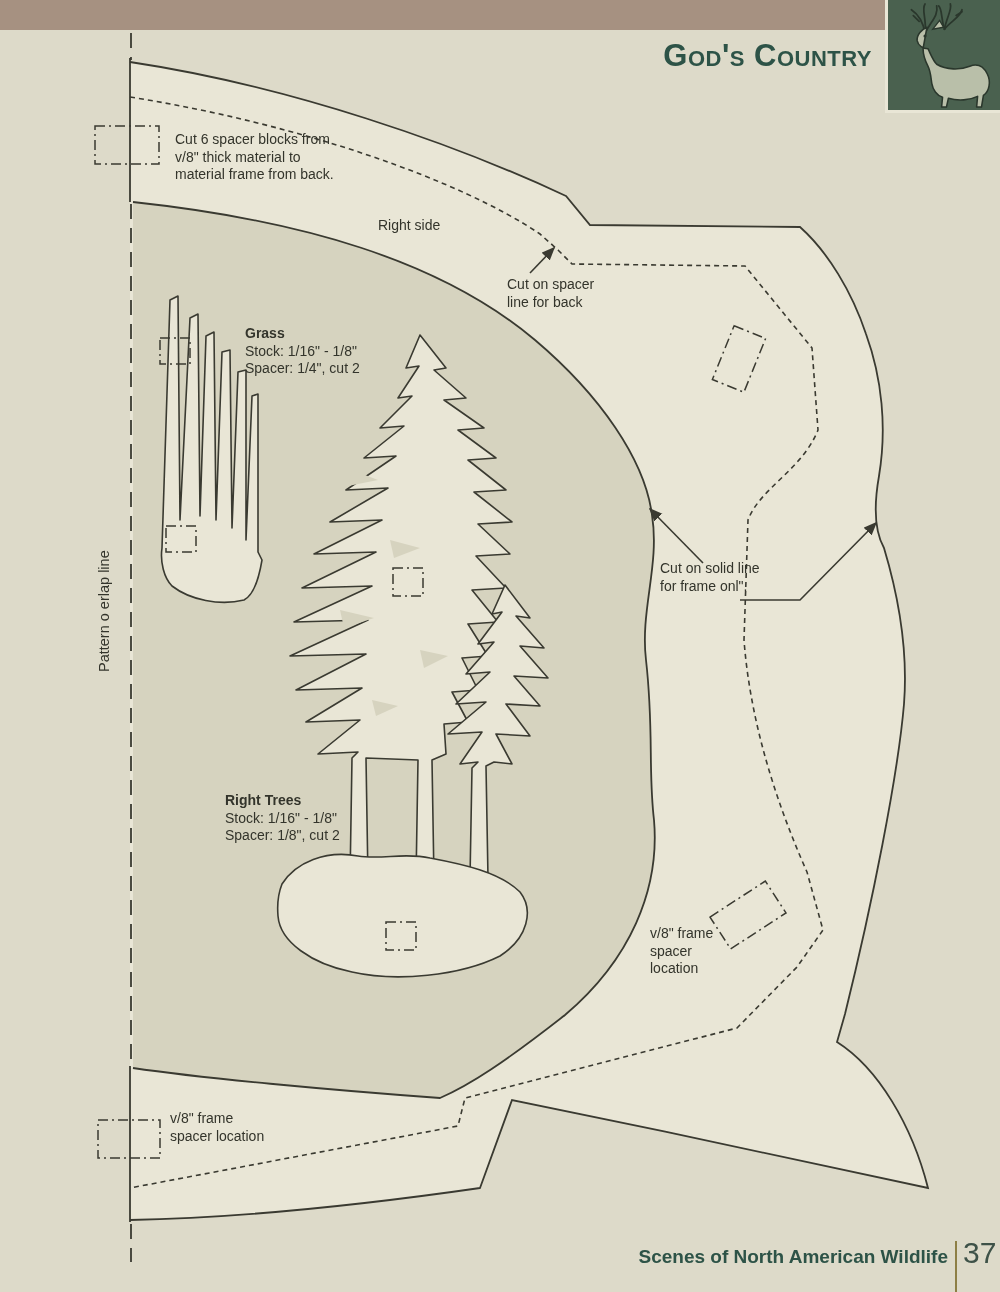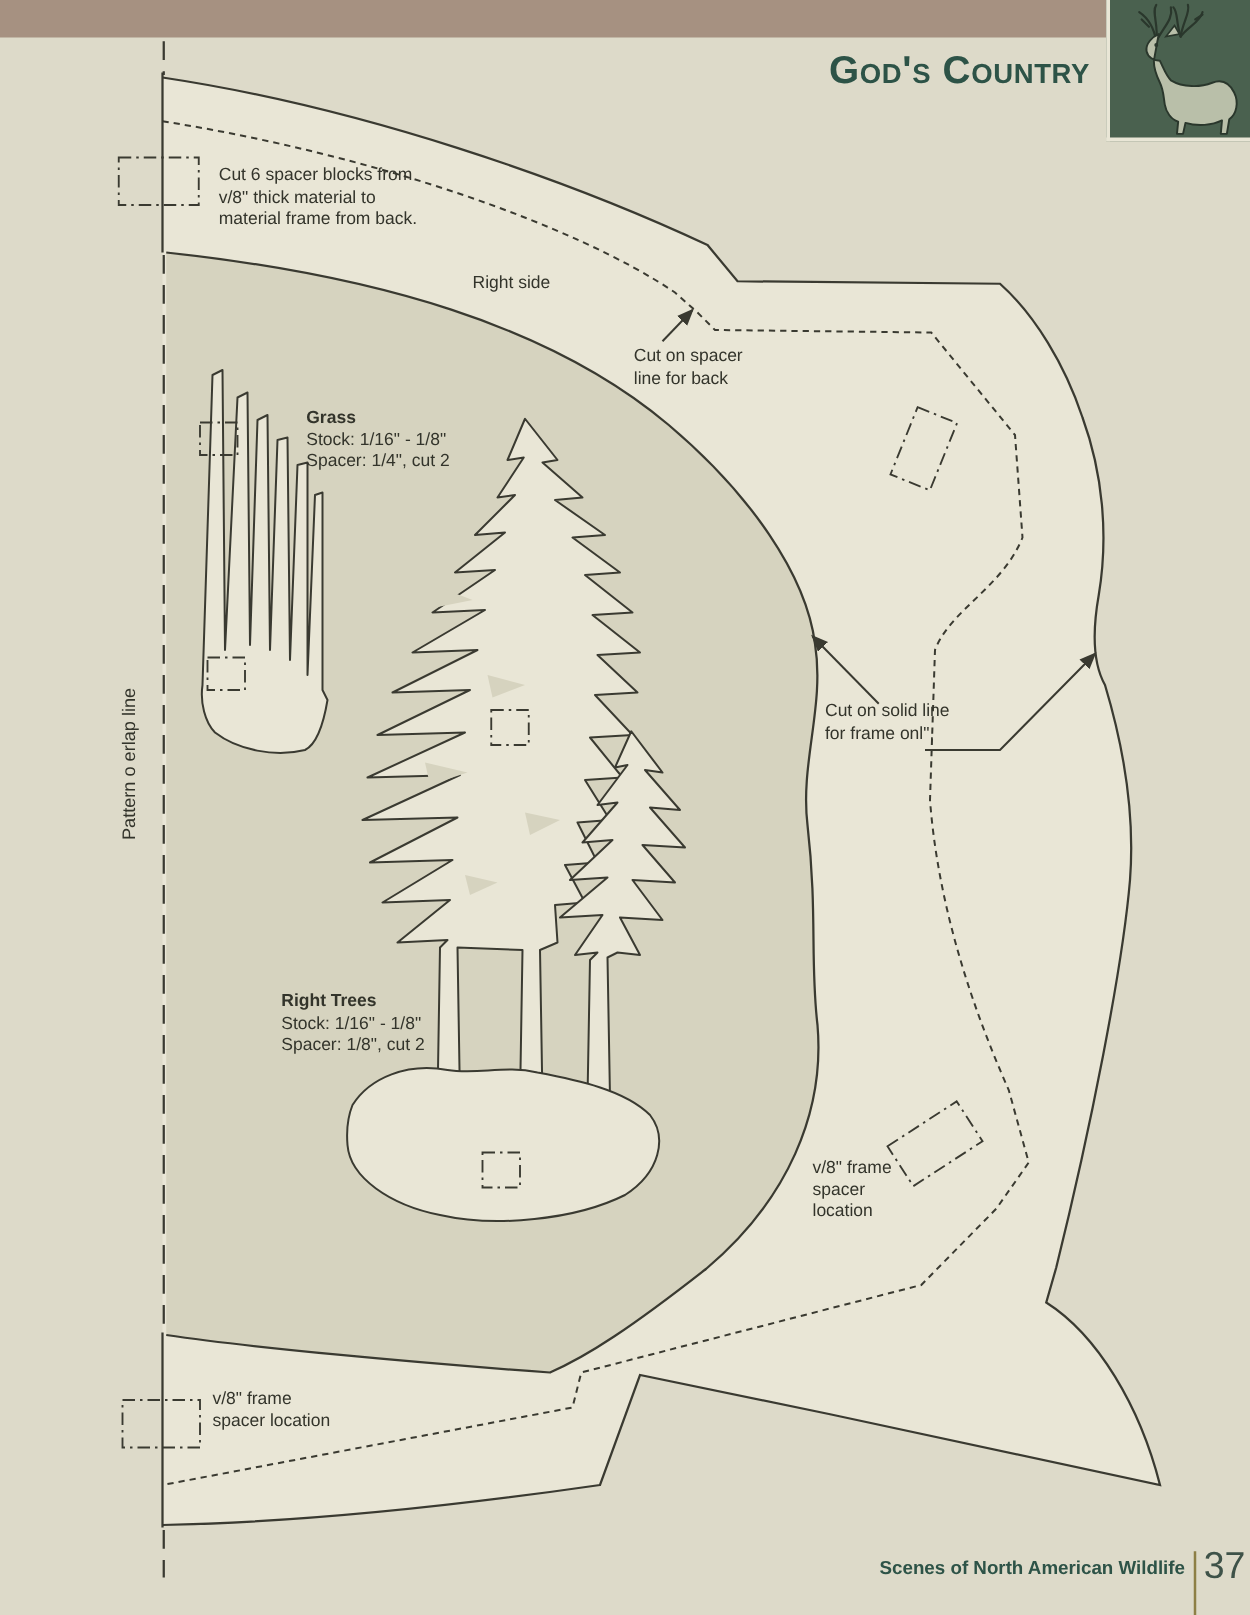--- a/index.html
+++ b/index.html
@@ -22,21 +22,21 @@
     font-variant:small-caps;font-weight:bold;font-size:31px;
     color:#2d5347;letter-spacing:0.5px;white-space:nowrap;
   }
   .note{font-size:14px;line-height:1.26;white-space:nowrap;}
   .note b{font-weight:bold;}
   .overlap-label{
     left:96px;top:672px;font-size:14.5px;white-space:nowrap;
     transform:rotate(-90deg);transform-origin:left top;
   }
   .footer-book{
-    top:1246px;right:52px;font-size:15px;font-weight:bold;color:#2d5347;white-space:nowrap;
+    top:1246px;right:52px;font-size:19px;font-weight:bold;color:#2d5347;white-space:nowrap;
   }
   .footer-rule{left:955px;top:1241px;width:2px;height:51px;background:#8d7f45;}
   .footer-page{left:963px;top:1236px;font-size:30px;color:#3e5248;}
 </style>
 </head>
 <body>
 
 <svg id="pattern-svg" viewBox="0 0 1000 1292" xmlns="http://www.w3.org/2000/svg">
   <defs>
     <marker id="ah" markerWidth="9" markerHeight="8" refX="7.5" refY="3.5" orient="auto">

